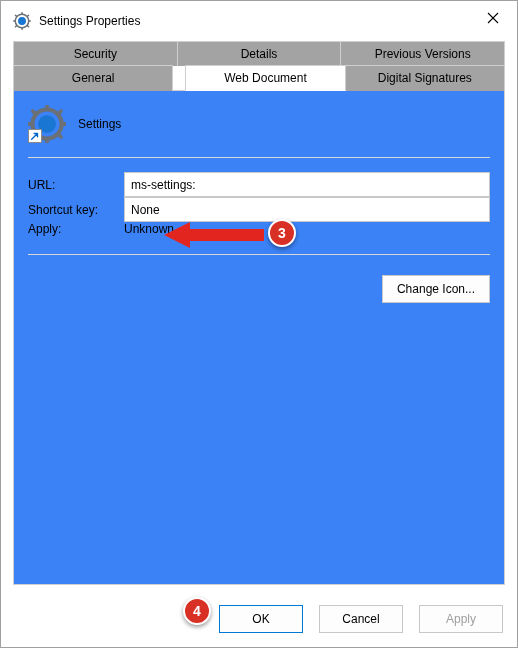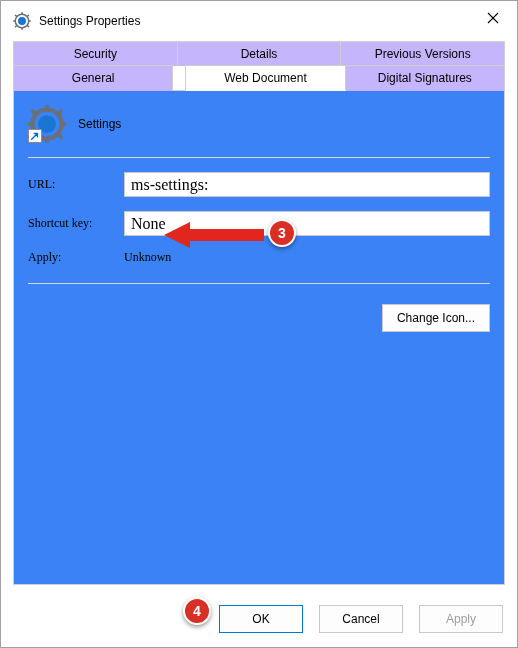--- a/index.html
+++ b/index.html
@@ -63,21 +63,21 @@
       display: flex;
       position: relative;
     }
     .tabrow.row1 { z-index: 1; }
     .tabrow.row2 { z-index: 2; margin-top: -1px; }
     .tab {
       flex: 1;
       text-align: center;
       padding: 5px 0;
       font-size: 12px;
-      background: #c4b5fd;
+      background: #a3a3a3;
       border: 1px solid #cfcfcf;
       border-bottom: none;
       cursor: pointer;
       color: #000;
       margin-left: -1px;
     }
     .tab:first-child { margin-left: 0; }
     .tab.active {
       background: #ffffff;
       border-bottom: 1px solid #ffffff;
@@ -118,31 +118,29 @@
 
     .divider {
       height: 1px;
       background: #d8d8d8;
       margin: 6px 0 14px 0;
     }
 
     .form-grid {
       display: grid;
       grid-template-columns: 96px 1fr;
-      row-gap: 14px;
-      align-items: center;
-      font-family: Liberation Serif, serif;
+      align-items: center;
     }
     .form-label { font-size: 12px; color: #000; }
     .form-input {
       height: 25px;
       padding: 2px 6px;
       border: 1px solid #c8c8c8;
       font-family: inherit;
-      font-size: 16px;
+      font-size: 12px;
       width: 100%;
     }
     .form-static { font-size: 12px; }
 
     .change-icon-row {
       display: flex;
       justify-content: flex-end;
       margin-top: 20px;
     }
     .btn {

